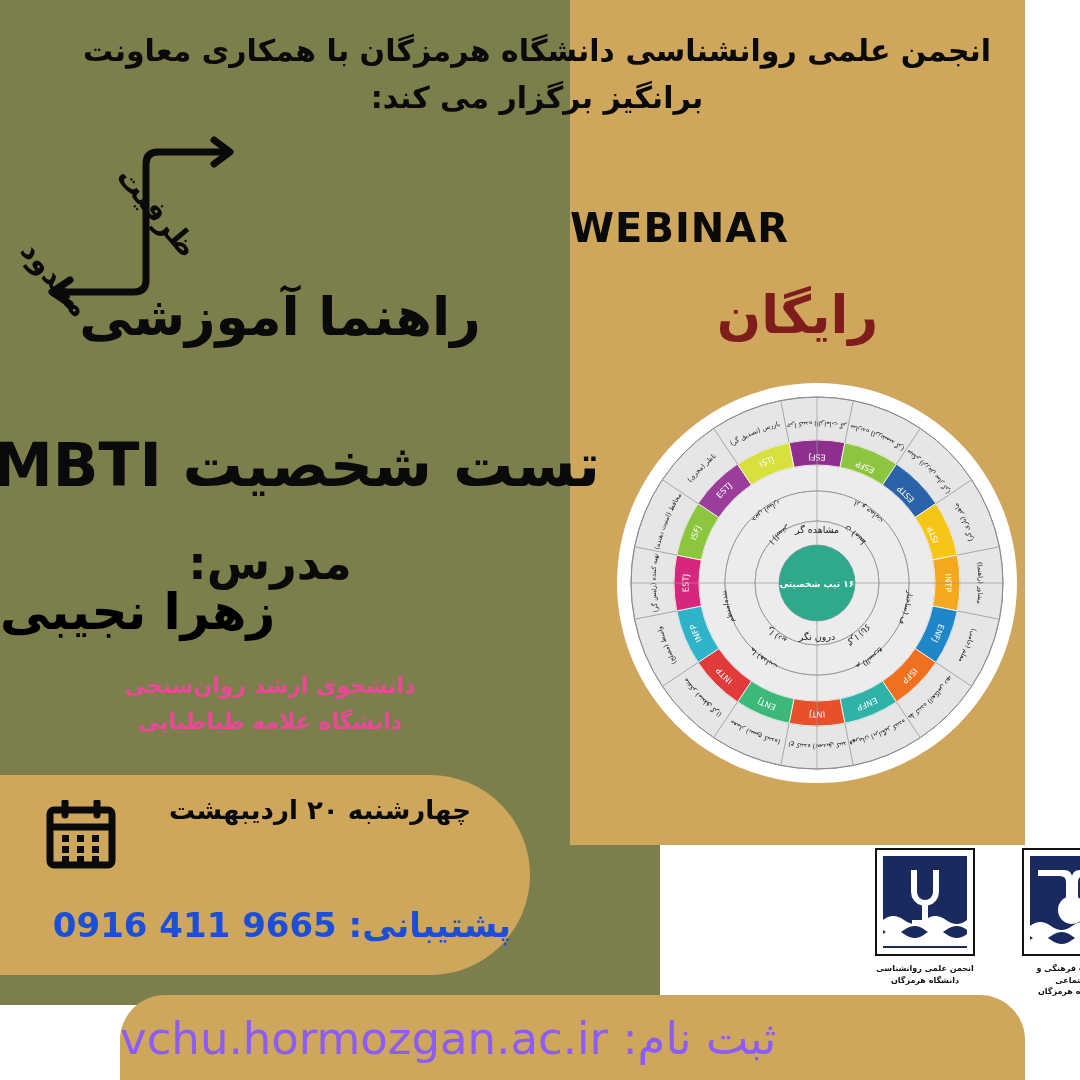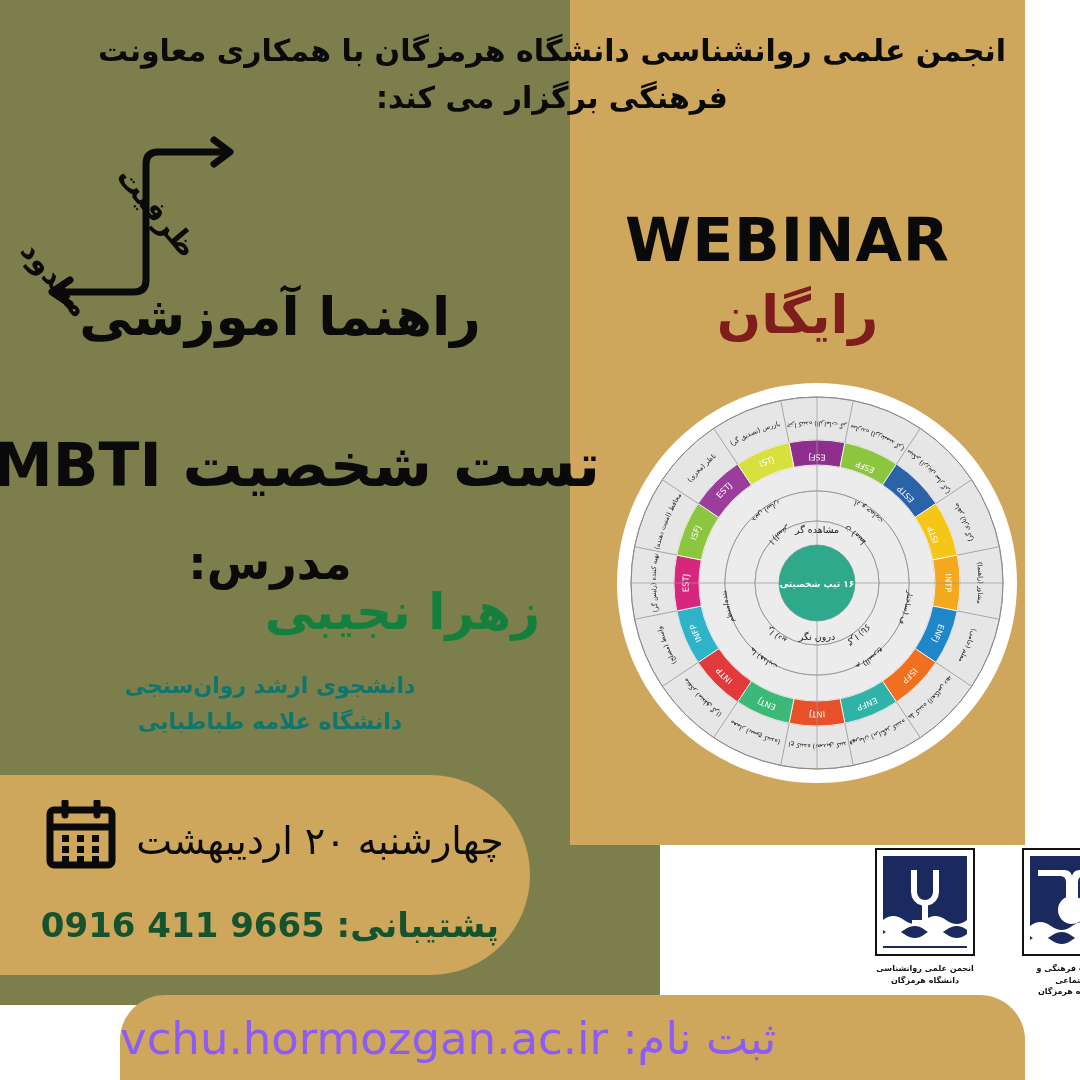--- a/index.html
+++ b/index.html
@@ -46,21 +46,21 @@
   }
   
   .reg-bar{
     position:absolute;left:120px;top:995px;width:905px;height:85px;
     background:#cfa75c;
     border-top-left-radius:45px;
     border-top-right-radius:45px;
   }
   
   .header{
-    position:absolute;left:72px;top:28px;width:960px;
+    position:absolute;left:57px;top:28px;width:960px;
     text-align:center;
     color:#0a0a0a;
     font-weight:bold;
     font-size:30px;
     line-height:1.55;
     direction:rtl;
   }
   
   .capacity{
     position:absolute;left:18px;top:130px;width:240px;height:210px;
@@ -93,47 +93,47 @@
     text-align:center;color:#0a0a0a;font-weight:bold;
     font-size:60px;direction:rtl;white-space:nowrap;margin-top:30px;
   }
   .teacher-label{
     position:absolute;left:0px;top:520px;width:540px;
     text-align:center;color:#0a0a0a;font-weight:bold;
     font-size:46px;direction:rtl;margin-top:16px;
   }
   .teacher-name{
     position:absolute;left:0px;top:583px;width:540px;
-    text-align:right;color:#15803d;font-weight:bold;
+    text-align:left;color:#000000;font-weight:bold;
     font-size:50px;direction:rtl;
   }
   .teacher-sub{
     position:absolute;left:0px;top:668px;width:540px;
-    text-align:center;color:#0f766e;font-weight:bold;
+    text-align:center;color:#ec4899;font-weight:bold;
     font-size:22px;line-height:1.65;direction:rtl;
   }
   
   .cal-icon{
     position:absolute;left:45px;top:800px;width:72px;height:70px;
   }
   .date-lines{
     position:absolute;left:120px;top:793px;width:400px;
-    text-align:center;color:#0a0a0a;font-weight:normal;
-    font-size:38px;line-height:1.35;direction:rtl;margin-top:23px;
+    text-align:center;color:#0a0a0a;font-weight:bold;
+    font-size:26px;line-height:1.35;direction:rtl;
   }
   .support-line{
-    position:absolute;left:20px;top:905px;width:500px;
-    text-align:center;color:#14532d;font-weight:bold;
+    position:absolute;left:32px;top:905px;width:500px;
+    text-align:center;color:#1d4ed8;font-weight:bold;
     font-size:34px;direction:rtl;
   }
   
   .webinar-en{
     position:absolute;left:570px;top:205px;width:435px;
-    text-align:center;color:#0a0a0a;font-weight:bold;
-    font-size:60px;letter-spacing:1px;direction:ltr;
+    text-align:left;color:#0a0a0a;font-weight:bold;
+    font-size:40px;letter-spacing:1px;direction:ltr;
   }
   .webinar-fa{
     position:absolute;left:570px;top:285px;width:455px;
     text-align:center;color:#7f1d1d;font-weight:bold;
     font-size:52px;direction:rtl;
   }
   
   .cert-row{
     position:absolute;left:585px;top:878px;
     display:flex;align-items:center;gap:14px;direction:rtl;
@@ -174,21 +174,21 @@
   <div class="bg-olive"></div>
   <div class="bg-tan-right"></div>
   <div class="bg-olive-rightlow"></div>
   <div class="bg-white-logos"></div>
   <div class="bg-white-right"></div>
   <div class="date-pill"></div>
   <div class="reg-bar"></div>
 
   <div class="header">
     <div>انجمن علمی روانشناسی دانشگاه هرمزگان با همکاری معاونت</div>
-    <div>فرهنگی برگزار می کند:</div>
+    <div>برانگیز برگزار می کند:</div>
   </div>
 
   <div class="capacity">
     <svg width="240" height="210" viewBox="0 0 240 210">
       <path d="M205 22 L140 22 Q128 22 128 34 L128 150 Q128 162 116 162 L40 162" fill="none" stroke="#0a0a0a" stroke-width="7" stroke-linecap="round"></path>
       <path d="M196 10 L212 22 L196 34" fill="none" stroke="#0a0a0a" stroke-width="7" stroke-linecap="round" stroke-linejoin="round"></path>
       <path d="M52 150 L34 162 L52 174" fill="none" stroke="#0a0a0a" stroke-width="7" stroke-linecap="round" stroke-linejoin="round"></path>
     </svg>
     <div class="cap-word cap-zarfiat">ظرفیت</div>
     <div class="cap-word cap-mahdood">محدود</div>

